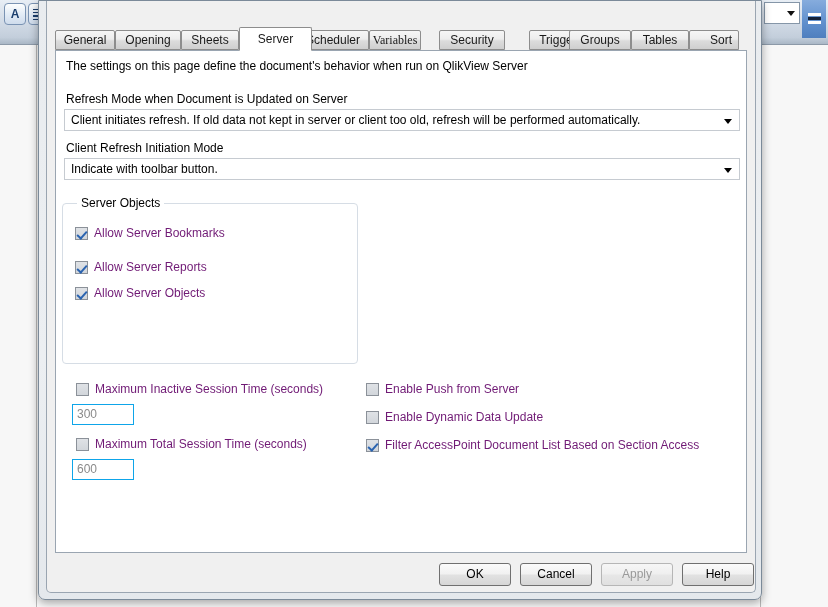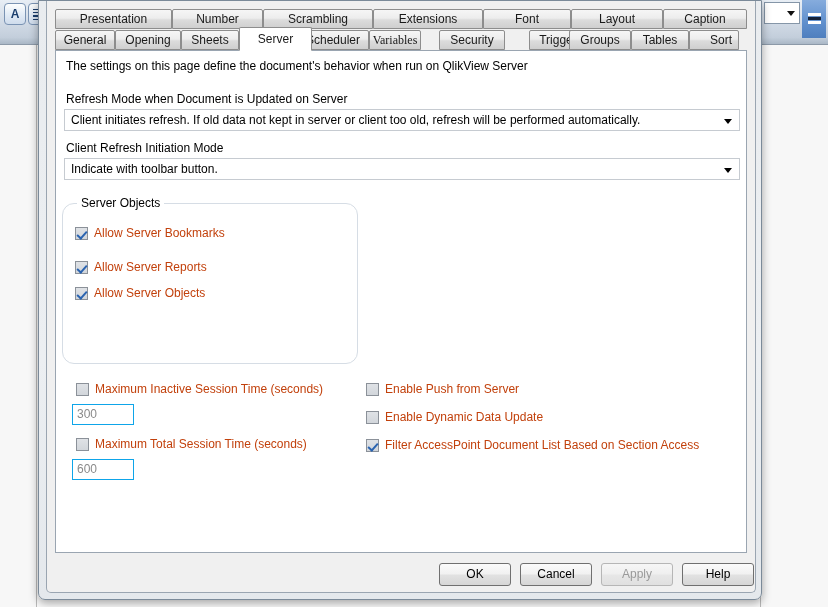--- a/index.html
+++ b/index.html
@@ -172,21 +172,21 @@
     border-top: 5px solid #000;
   }
 
   
   #groupbox {
     position: absolute;
     left: 6px; top: 152px;
     width: 296px; height: 161px;
     box-sizing: border-box;
     border: 1px solid #d6dde5;
-    border-radius: 12px;
+    border-radius: 4px;
   }
   #groupbox-label {
     position: absolute;
     left: 14px; top: -8px;
     background: #ffffff;
     padding: 0 4px;
     font-size: 12px;
     color: #000;
   }
 
@@ -207,21 +207,21 @@
   }
   .chk.checked::after {
     content: "";
     position: absolute;
     left: 3px; top: 1px;
     width: 4px; height: 8px;
     border: solid #2a63b0;
     border-width: 0 2px 2px 0;
     transform: rotate(42deg);
   }
-  .chk-label { color: #c2410c; white-space: nowrap; }
+  .chk-label { color: #701a75; white-space: nowrap; }
 
   
   .txtbox {
     position: absolute;
     box-sizing: border-box;
     width: 62px; height: 21px;
     background: #ffffff;
     border: 1px solid #0ea5e9;
     font-size: 12px;
     color: #8a8a8a;
@@ -278,29 +278,20 @@
         <i></i>
         <i></i>
       </span>
   </div>
 </div>
 
 <div id="dialog">
   <div id="dialog-inner">
 
     <div id="tabstrip">
-      <div class="tab-row" id="tab-row-1">
-          <div class="tab" style="left: 0px; width: 117px;">Presentation</div>
-          <div class="tab" style="left: 117px; width: 91px;">Number</div>
-          <div class="tab" style="left: 208px; width: 110px;">Scrambling</div>
-          <div class="tab" style="left: 318px; width: 110px;">Extensions</div>
-          <div class="tab" style="left: 428px; width: 88px;">Font</div>
-          <div class="tab" style="left: 516px; width: 92px;">Layout</div>
-          <div class="tab" style="left: 608px; width: 84px;">Caption</div>
-        </div>
       <div class="tab-row" id="tab-row-2">
           <div class="tab" style="left: 0px; width: 60px; text-align: center;">General</div>
           <div class="tab" style="left: 60px; width: 66px;">Opening</div>
           <div class="tab" style="left: 126px; width: 58px;">Sheets</div>
           <div class="tab active" style="left: 184px; width: 73px;">Server</div>
           <div class="tab" style="left: 242px; width: 72px;">Scheduler</div>
           <div class="tab" style="left: 314px; width: 52px; font-family: Liberation Serif, serif;">Variables</div>
           <div class="tab" style="left: 384px; width: 66px;">Security</div>
           <div class="tab" style="left: 450px; width: 64px; margin-left: 24px;">Triggers</div>
           <div class="tab" style="left: 514px; width: 62px;">Groups</div>

